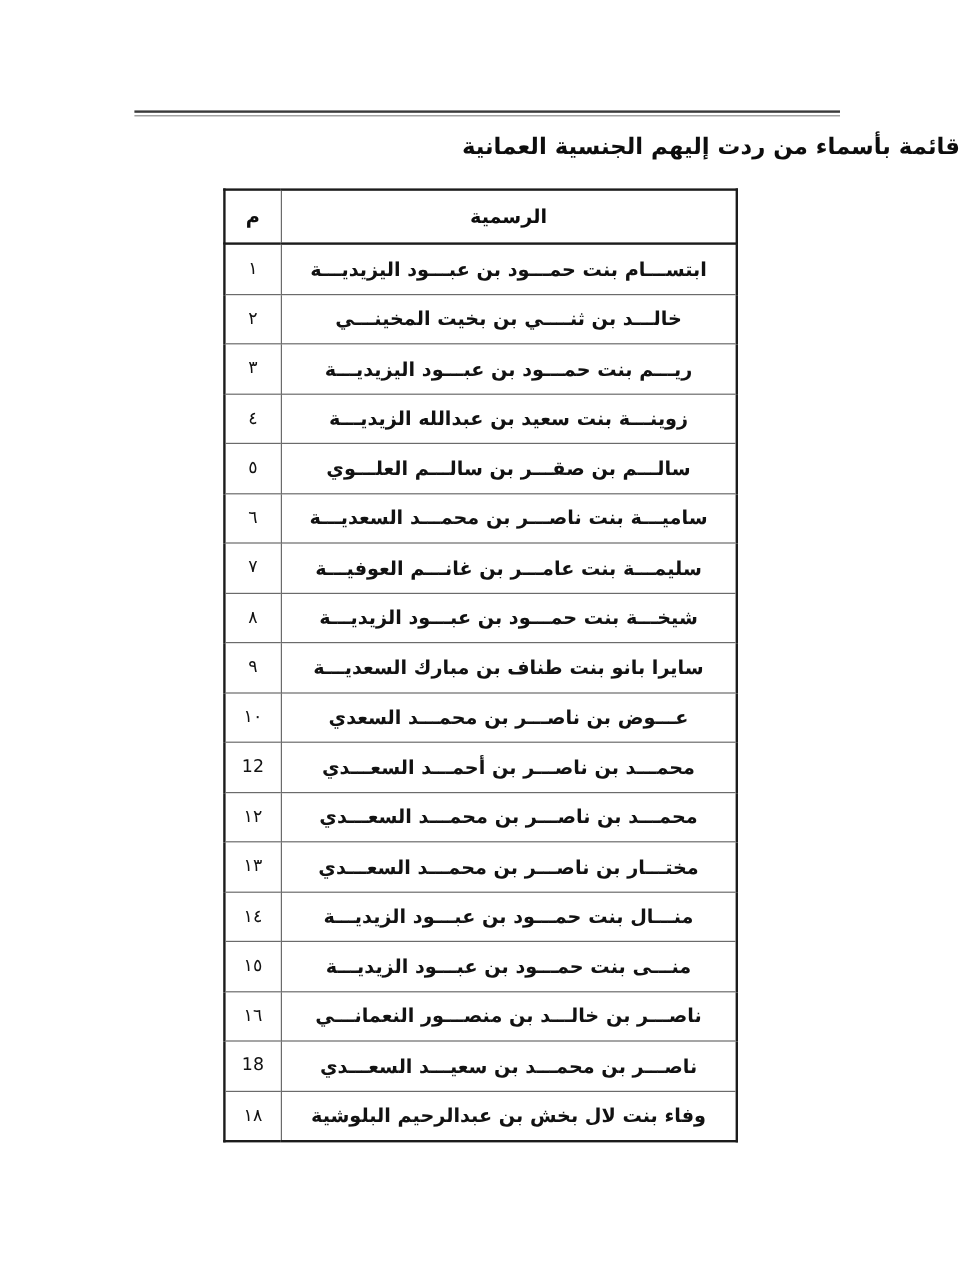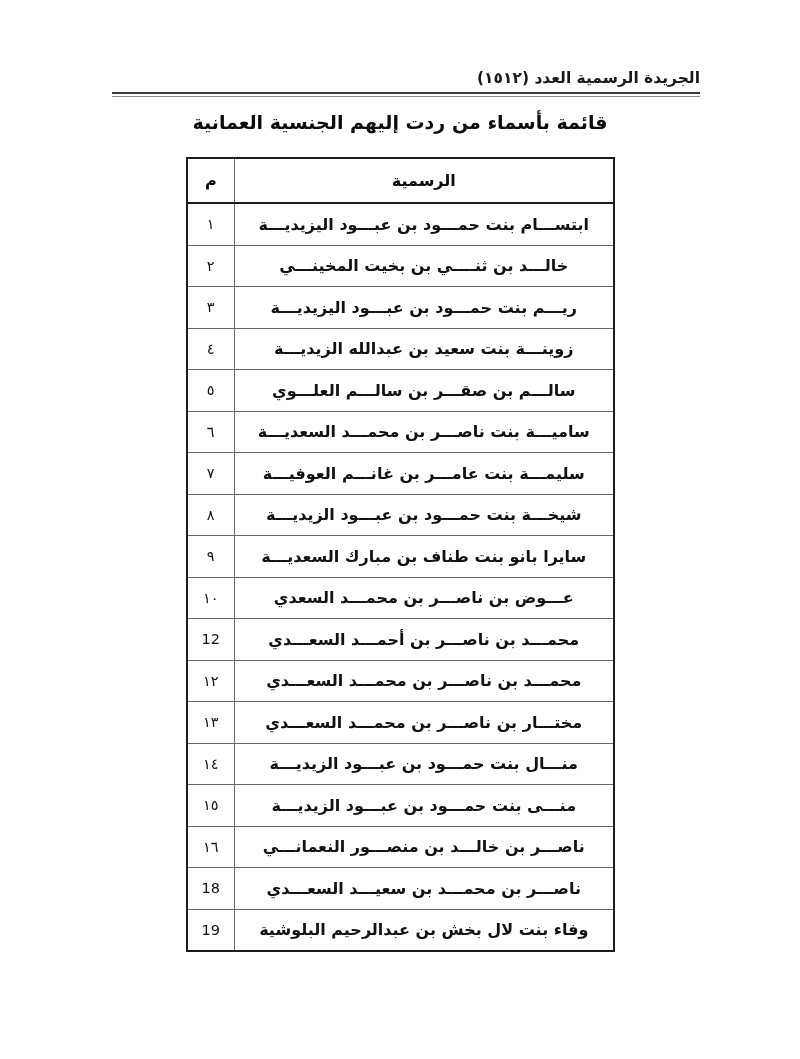--- a/index.html
+++ b/index.html
@@ -57,21 +57,21 @@
     height: 0;
     border-top: 0.8px solid #8c8c8c;
   }
 
   
   .doc-title {
     position: absolute;
     top: 110px;
     left: 0;
     width: 800px;
-    text-align: center;
+    text-align: right;
     direction: rtl;
     font-size: 19px;
     font-weight: 700;
     line-height: 1.3;
     color: #0d0d0d;
     white-space: nowrap;
   }
 
   
   .table-wrap {
@@ -133,23 +133,20 @@
     padding: 0 8px;
     white-space: nowrap;
     overflow: hidden;
   }
 </style>
 </head>
 <body>
 
 <div class="page">
 
-  <div class="running-head">
-    <span class="running-head-text">الجريدة الرسمية العدد (١٥١٢)</span>
-  </div>
   <div class="head-rule"></div>
   <div class="head-rule-thin"></div>
 
   <div class="doc-title">قائمة بأسماء من ردت إليهم الجنسية العمانية</div>
 
   <div class="table-wrap">
     <table class="names-table">
       <colgroup>
         <col class="col-name">
         <col class="col-num">
@@ -224,19 +221,19 @@
           <tr>
             <td class="cell-name">ناصـــر بن خالـــد بن منصـــور النعمانـــي</td>
             <td class="cell-num">١٦</td>
           </tr>
           <tr>
             <td class="cell-name">ناصـــر بن محمـــد بن سعيـــد السعـــدي</td>
             <td class="cell-num">18</td>
           </tr>
           <tr>
             <td class="cell-name">وفاء بنت لال بخش بن عبدالرحيم البلوشية</td>
-            <td class="cell-num">19</td>
+            <td class="cell-num">١٨</td>
           </tr>
         </tbody>
     </table>
   </div>
 
 </div>
 
 </body></html>

